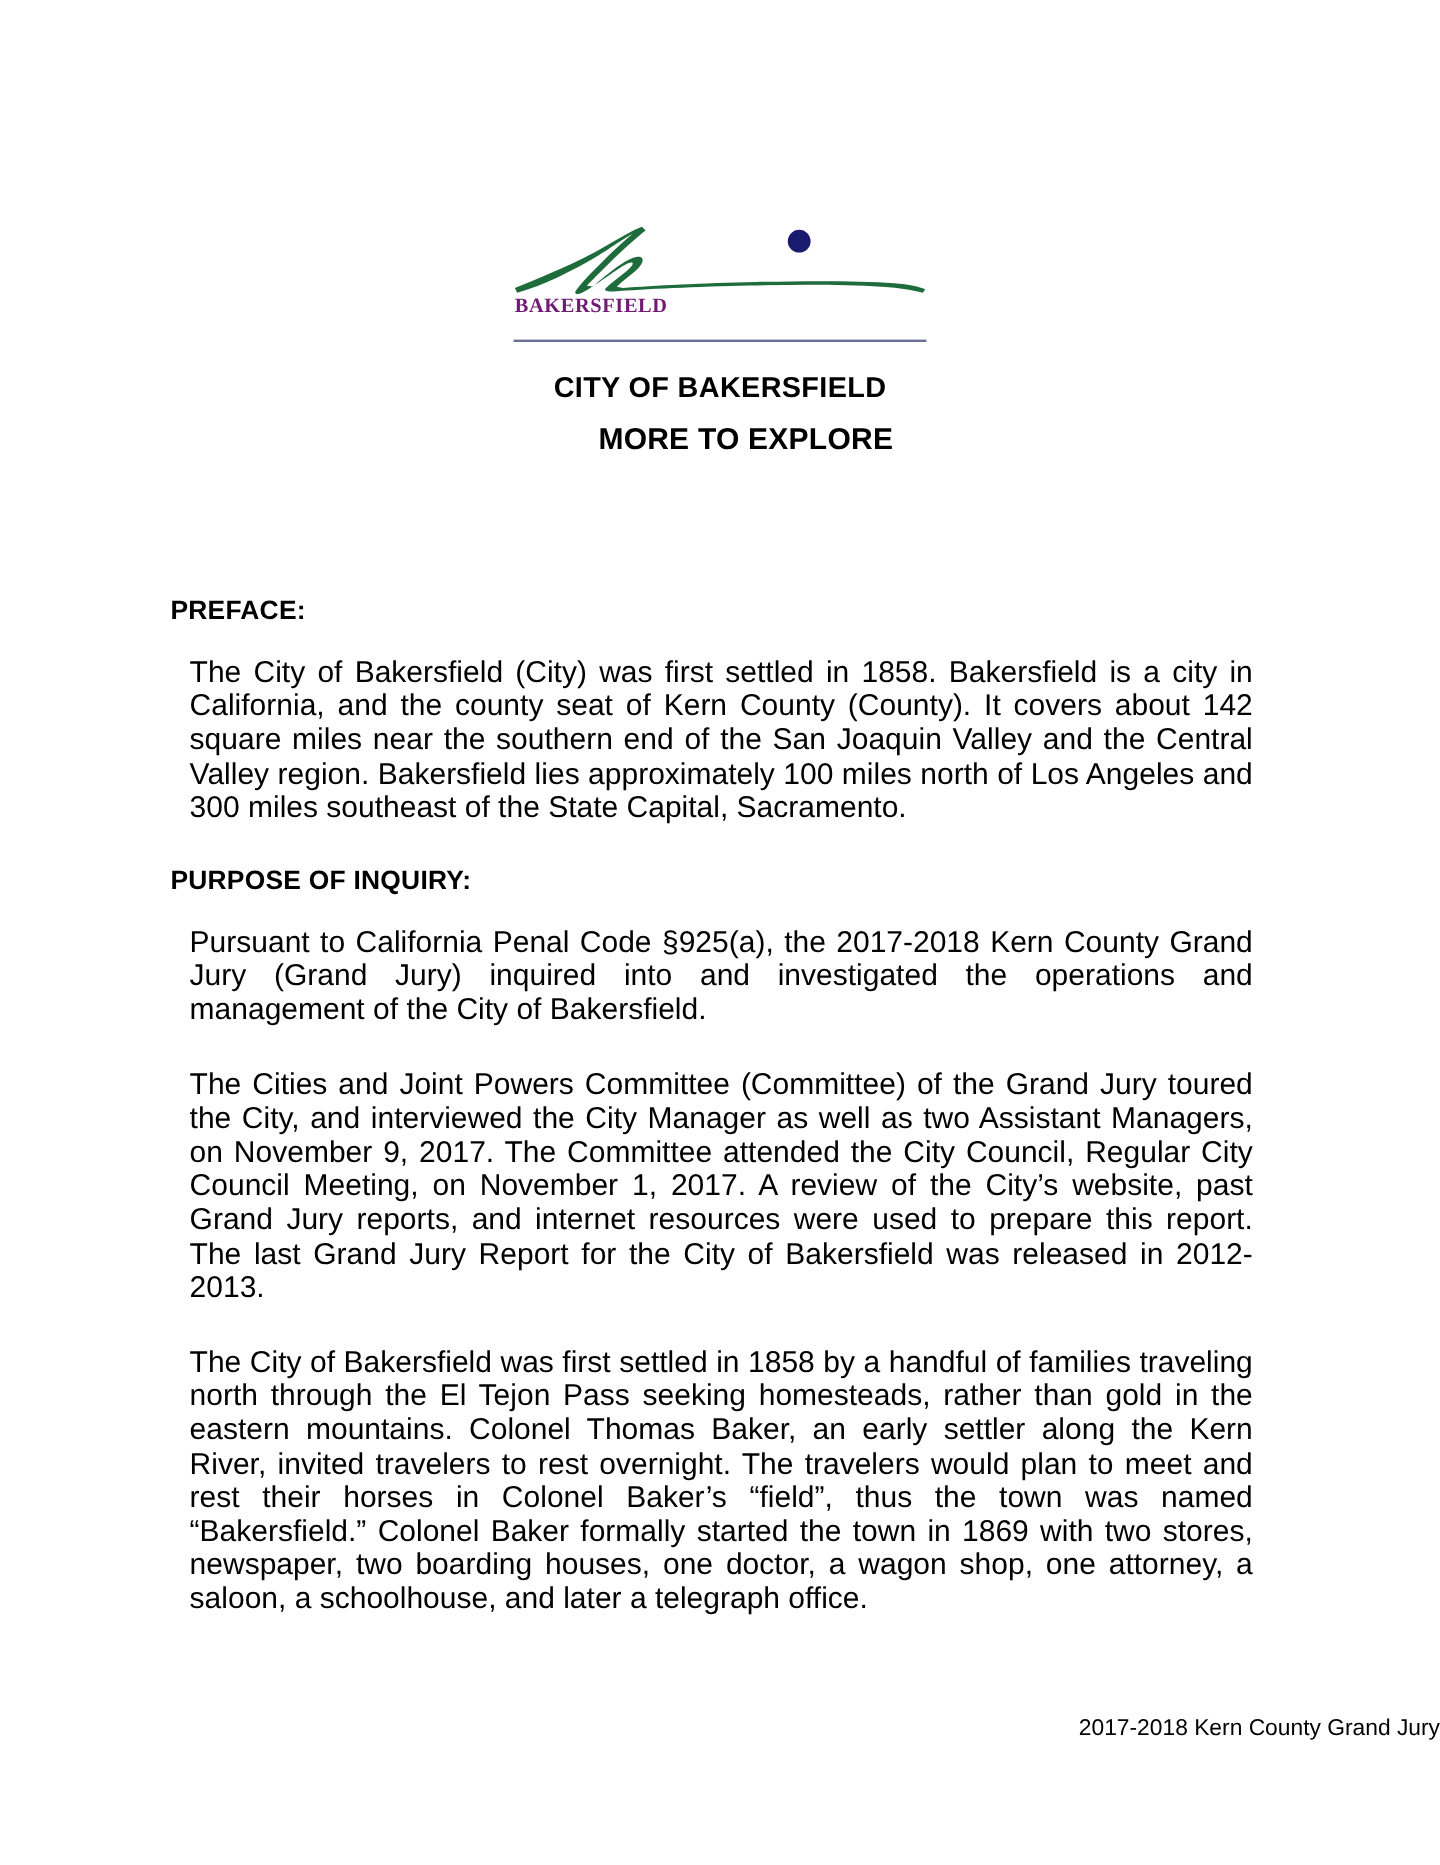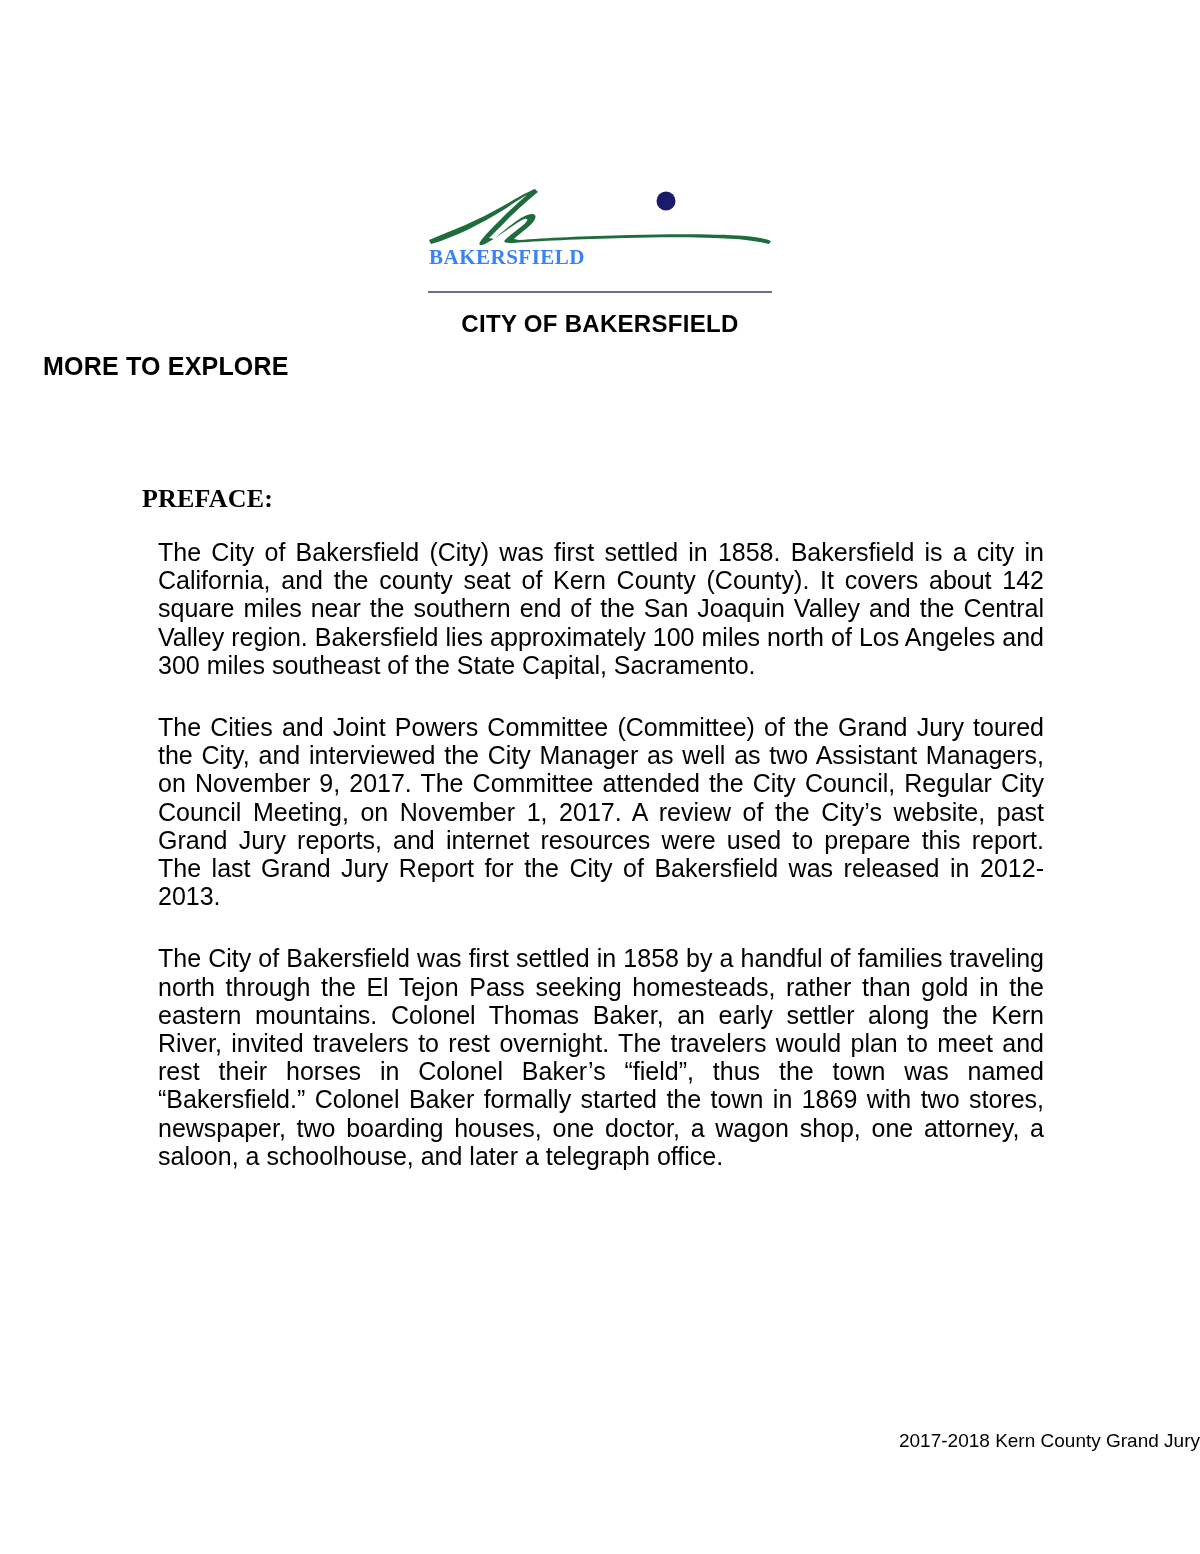--- a/index.html
+++ b/index.html
@@ -35,23 +35,23 @@
   }
   .logo-mark svg {
     display: block;
     width: 350px;
     height: 62px;
   }
   .logo-word {
     width: 342px;
     margin-top: -2px;
     font-family: "Liberation Serif", serif;
-    font-size: 21px;
-    font-weight: 700;
-    color: #3b82f6;
+    font-size: 17px;
+    font-weight: 700;
+    color: #701a75;
     letter-spacing: 0.5px;
     text-align: justify;
     line-height: 1.05;
   }
   .logo-word span.spread {
     display: inline-block;
     width: 100%;
     text-align: justify;
   }
   .logo-word span.spread::after {
@@ -75,43 +75,42 @@
     text-align: center;
     font-size: 24px;
     font-weight: 700;
     letter-spacing: 0.3px;
   }
   .doc-subtitle {
     position: absolute;
     left: 0;
     right: 0;
     top: 352px;
-    text-align: left;
+    text-align: center;
     font-size: 25px;
     font-weight: 700;
     letter-spacing: 0.2px;
     padding-left: 43px;
   }
 
   
   .content {
     position: absolute;
     left: 142px;
     top: 480px;
     width: 918px;
   }
   .section {
     margin: 0;
   }
   h2.heading {
-    font-size: 26px;
-    font-weight: 700;
-    margin: 4px 0 24px 0;
+    font-size: 22px;
+    font-weight: 700;
+    margin: 16px 0 24px 0;
     letter-spacing: 0.2px;
-    font-family: Liberation Serif, serif;
   }
   p.para {
     font-size: 25px;
     line-height: 28.2px;
     margin: 16px;
     text-align: justify;
     text-justify: inter-word;
   }
   .sec-gap-1 { margin-top: 0px; }
   .sec-gap   { margin-top: 34px; }
@@ -181,20 +180,24 @@
   <div class="doc-title">CITY OF BAKERSFIELD</div>
   <div class="doc-subtitle">MORE TO EXPLORE</div>
 
   <div class="content">
 
     <div class="section sec-gap-1">
       <h2 class="heading">PREFACE:</h2>
       <p class="para">The City of Bakersfield (City) was first settled in 1858.  Bakersfield is a city in California, and the county seat of Kern County (County).  It covers about 142 square miles near the southern end of the San Joaquin Valley and the Central Valley region.  Bakersfield lies approximately 100 miles north of Los Angeles and 300 miles southeast of the State Capital, Sacramento.</p>
     </div>
 
+    <div class="section sec-gap">
+      <h2 class="heading">PURPOSE OF INQUIRY:</h2>
+      <p class="para">Pursuant to California Penal Code §925(a), the 2017-2018 Kern County Grand Jury (Grand Jury) inquired into and investigated the operations and management of the City of Bakersfield.</p>
+    </div>
 
     <div class="section sec-gap">
       <p class="para">The Cities and Joint Powers Committee (Committee) of the Grand Jury toured the City, and interviewed the City Manager as well as two Assistant Managers, on November 9, 2017.  The Committee attended the City Council, Regular City Council Meeting, on November 1, 2017.  A review of the City’s website, past Grand Jury reports, and internet resources were used to prepare this report.  The last Grand Jury Report for the City of Bakersfield was released in 2012-2013.</p>
     </div>
 
     <div class="section sec-gap">
       <p class="para">The City of Bakersfield was first settled in 1858 by a handful of families traveling north through the El Tejon Pass seeking homesteads, rather than gold in the eastern mountains.  Colonel Thomas Baker, an early settler along the Kern River, invited travelers to rest overnight.  The travelers would plan to meet and rest their horses in Colonel Baker’s “field”, thus the town was named “Bakersfield.”  Colonel Baker formally started the town in 1869 with two stores, newspaper, two boarding houses, one doctor, a wagon shop, one attorney, a saloon, a schoolhouse, and later a telegraph office.</p>
     </div>
 
   </div>

